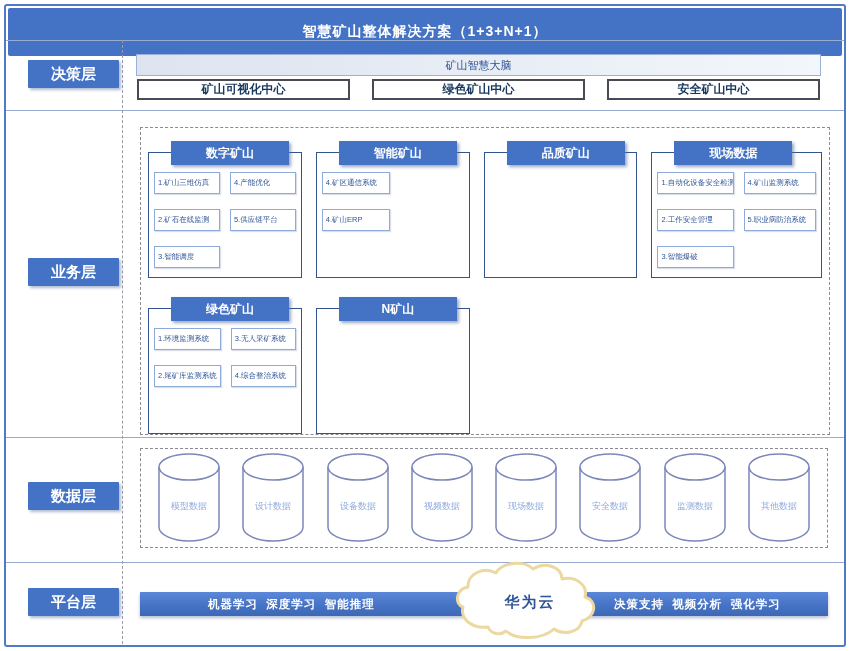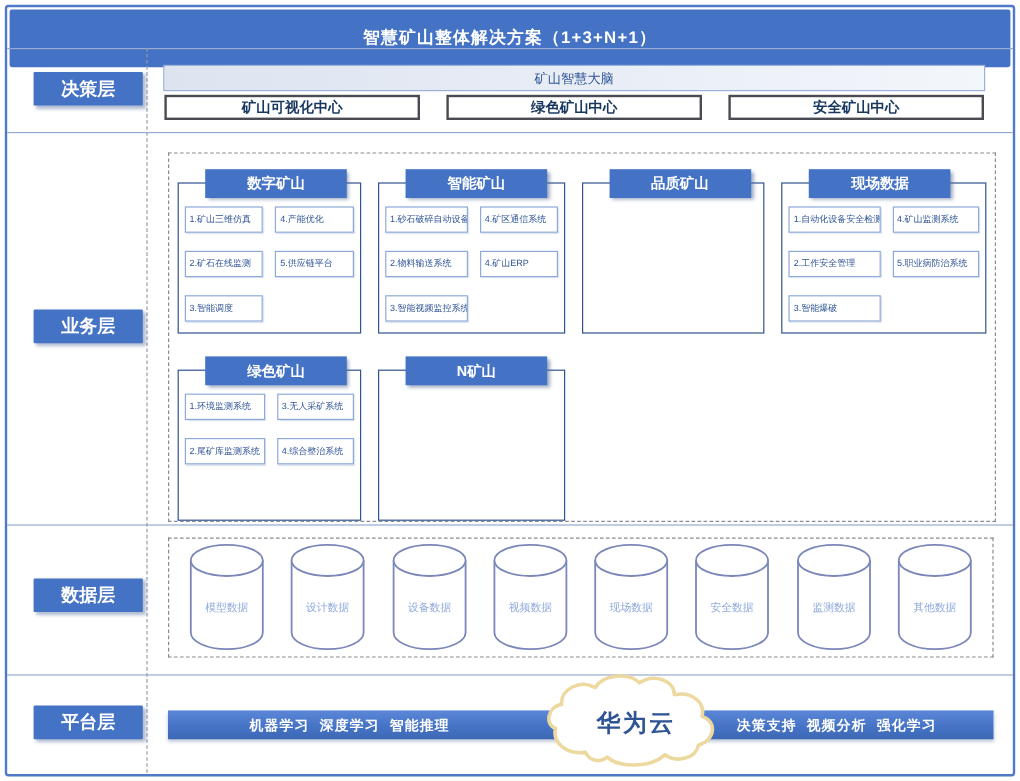--- a/index.html
+++ b/index.html
@@ -46,21 +46,21 @@
   .plat-bar{position:absolute;left:140px;top:592px;width:688px;height:24px;
     background:linear-gradient(180deg,#5c87d8,#4472C4 60%,#3d68b4);
     box-shadow:0 2px 3px rgba(110,130,170,.5);}
   .plat-text{position:absolute;top:0;height:24px;display:flex;align-items:center;justify-content:center;
     color:#fff;font-size:11.5px;font-weight:bold;letter-spacing:1px;white-space:pre;}
   .plat-left{left:0;width:44%;}
   .plat-right{left:62%;width:38%;}
   .cloud{position:absolute;left:448px;top:561px;width:164px;height:82px;}
   .cloud-label{position:absolute;left:448px;top:561px;width:164px;height:82px;
     display:flex;align-items:center;justify-content:center;color:#2F5496;
-    font-size:20px;font-weight:bold;letter-spacing:2px;}
+    font-size:15px;font-weight:bold;letter-spacing:2px;}
 </style>
 </head>
 <body>
 
 <div class="frame"></div>
 <div class="titlebar">智慧矿山整体解决方案（1+3+N+1）</div>
 
 <div class="hline" style="top:40px"></div>
 <div class="hline" style="top:110px"></div>
 <div class="hline" style="top:437px"></div>
@@ -94,25 +94,20 @@
         <div class="item">4.产能优化</div>
         <div class="item">5.供应链平台</div>
       </div>
     </div>
   </div>
 
   <div class="module">
     <div class="module-header">智能矿山</div>
     <div class="module-body">
       <div class="mcol">
-        <div class="item">1.砂石破碎自动设备</div>
-        <div class="item">2.物料输送系统</div>
-        <div class="item">3.智能视频监控系统</div>
-      </div>
-      <div class="mcol">
         <div class="item">4.矿区通信系统</div>
         <div class="item">4.矿山ERP</div>
       </div>
     </div>
   </div>
 
   <div class="module">
     <div class="module-header">品质矿山</div>
   </div>
 

